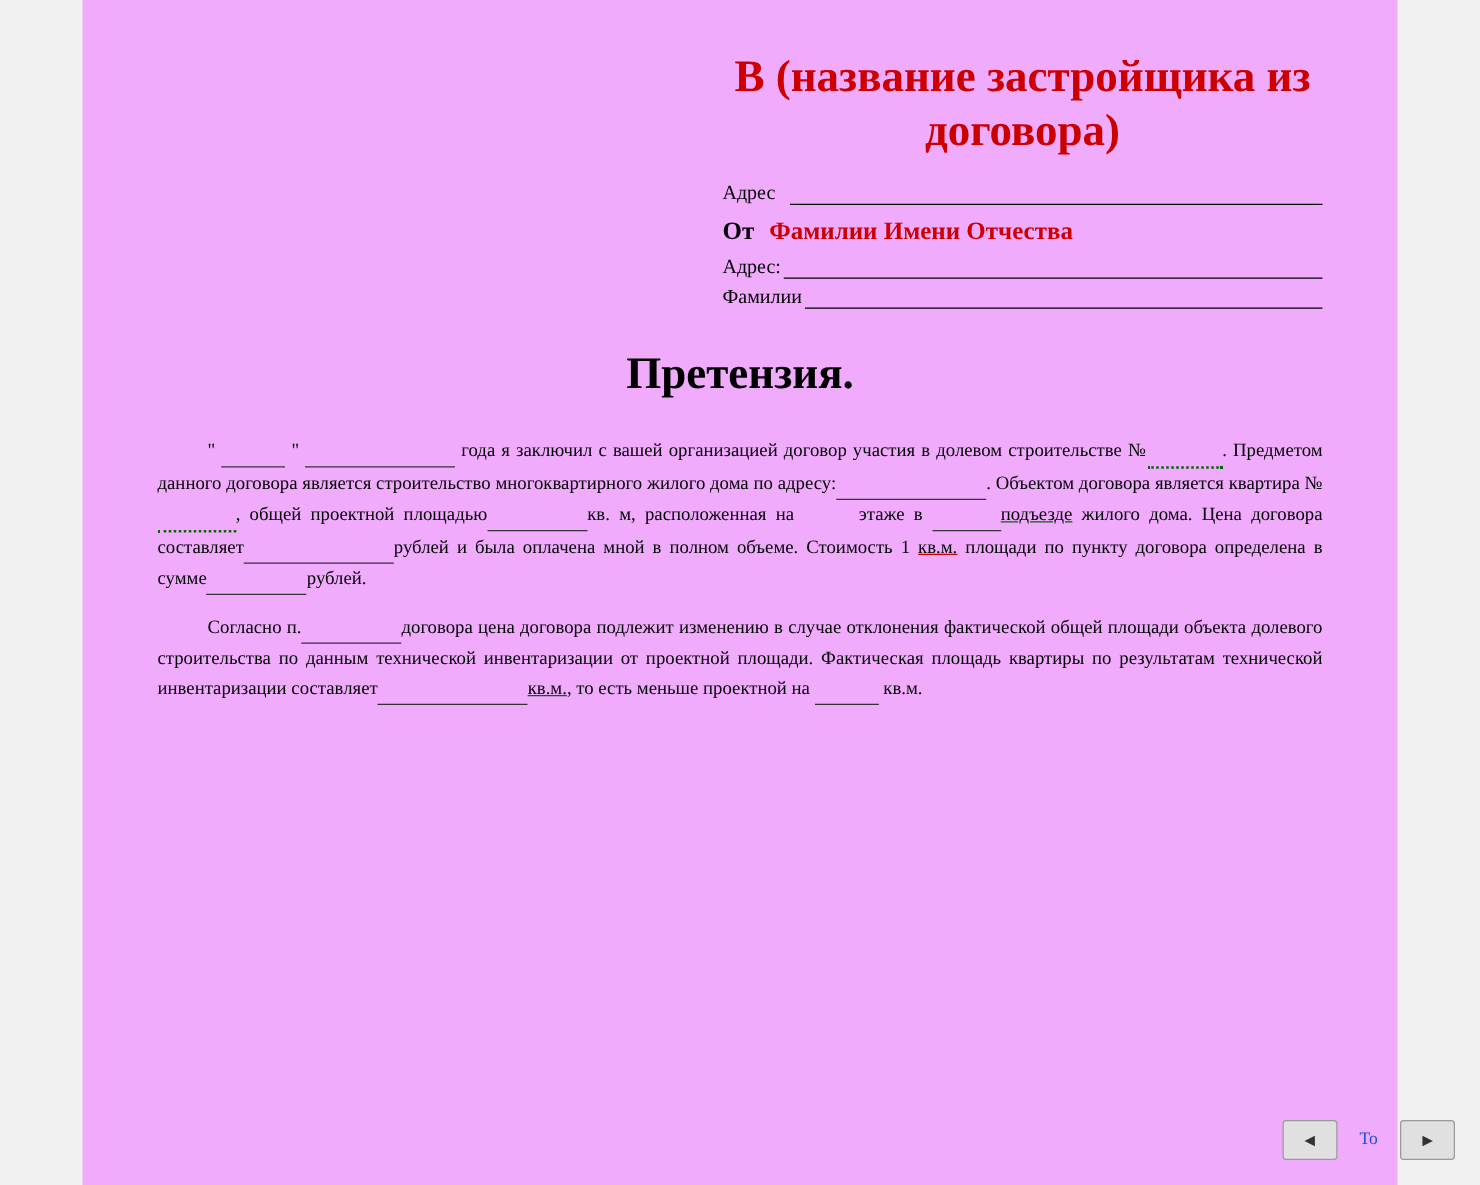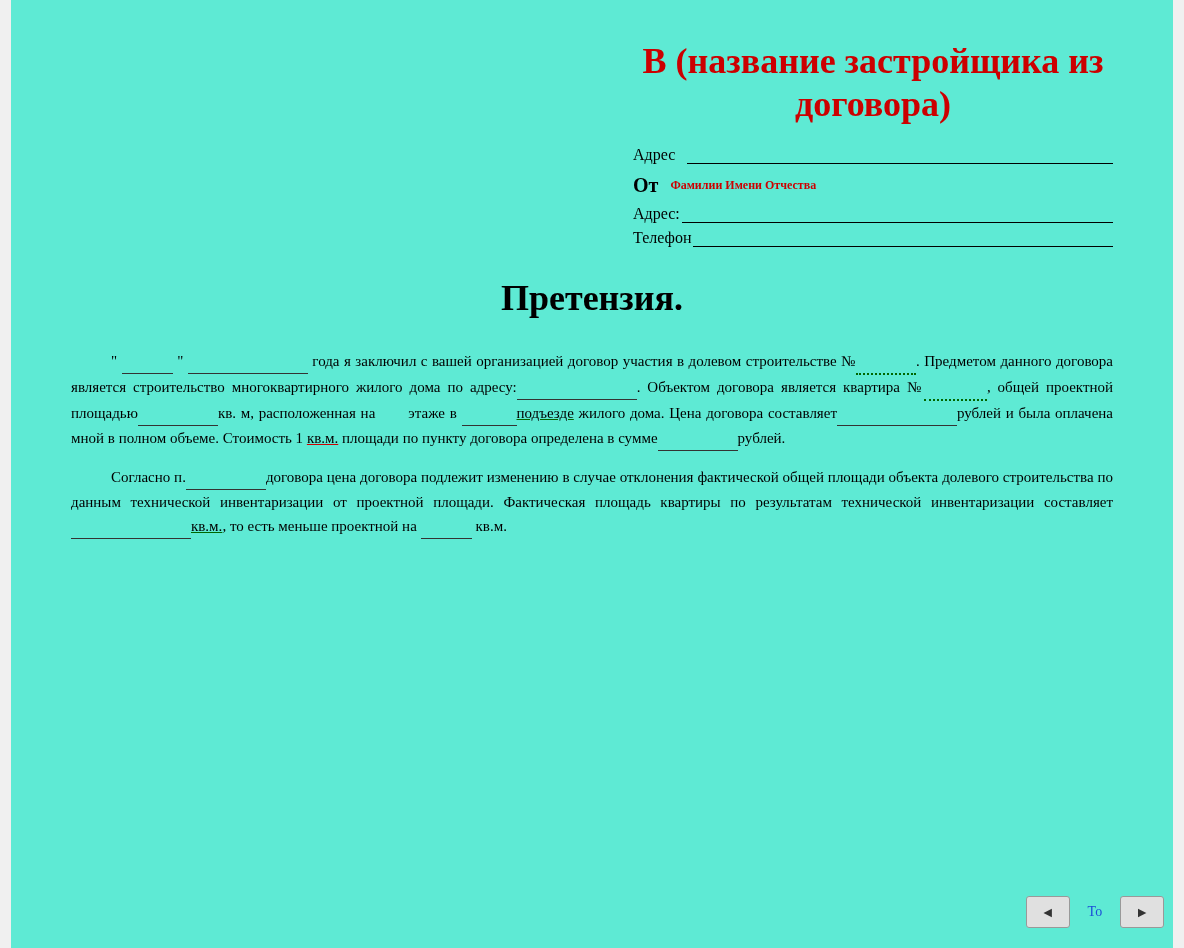--- a/index.html
+++ b/index.html
@@ -11,23 +11,23 @@
     body {
       background: #f0f0f0;
       display: flex;
       justify-content: center;
       align-items: flex-start;
       min-height: 948px;
       font-family: 'Times New Roman', Times, serif;
     }
 
     .page {
-      width: 1162px;
+      width: 1052px;
       min-height: 948px;
-      background: #5eead4;
+      background: #f0abfc;
       padding: 40px 60px 40px 60px;
       position: relative;
     }
 
     .header-section {
       display: flex;
       flex-direction: column;
       align-items: flex-end;
       margin-bottom: 30px;
     }
@@ -71,21 +71,21 @@
     }
 
     .from-label {
       font-size: 20px;
       font-weight: bold;
       color: #000;
       margin-right: 8px;
     }
 
     .from-name {
-      font-size: 12px;
+      font-size: 20px;
       font-weight: bold;
       color: #cc0000;
     }
 
     .address-from-line {
       display: flex;
       align-items: flex-end;
       margin-bottom: 6px;
       width: 480px;
     }
@@ -205,21 +205,21 @@
       <span class="from-label">От</span>&nbsp;
       <span class="from-name">Фамилии Имени Отчества</span>
     </div>
 
     <div class="address-from-line">
       <span class="address-from-label">Адрес:</span>
       <div class="underline-field-full"></div>
     </div>
 
     <div class="phone-line">
-      <span class="phone-label">Телефон</span>
+      <span class="phone-label">Фамилии</span>
       <div class="underline-field-full"></div>
     </div>
 
   </div>
 
   <div class="document-title-section">
     <span class="document-title">Претензия.</span>
   </div>
 
   <div class="body-text">

